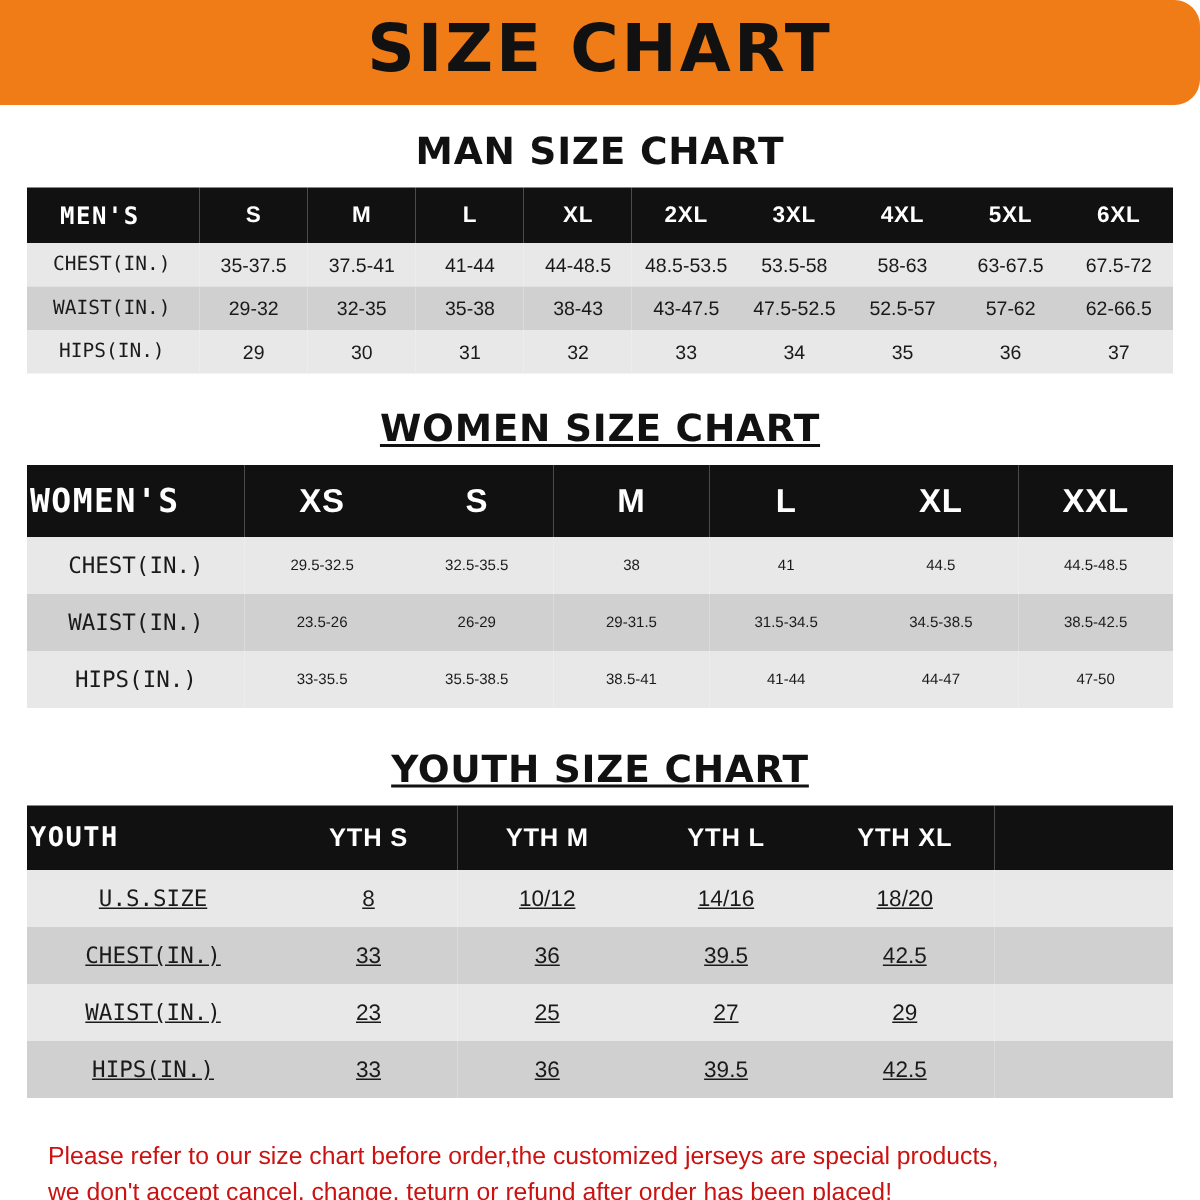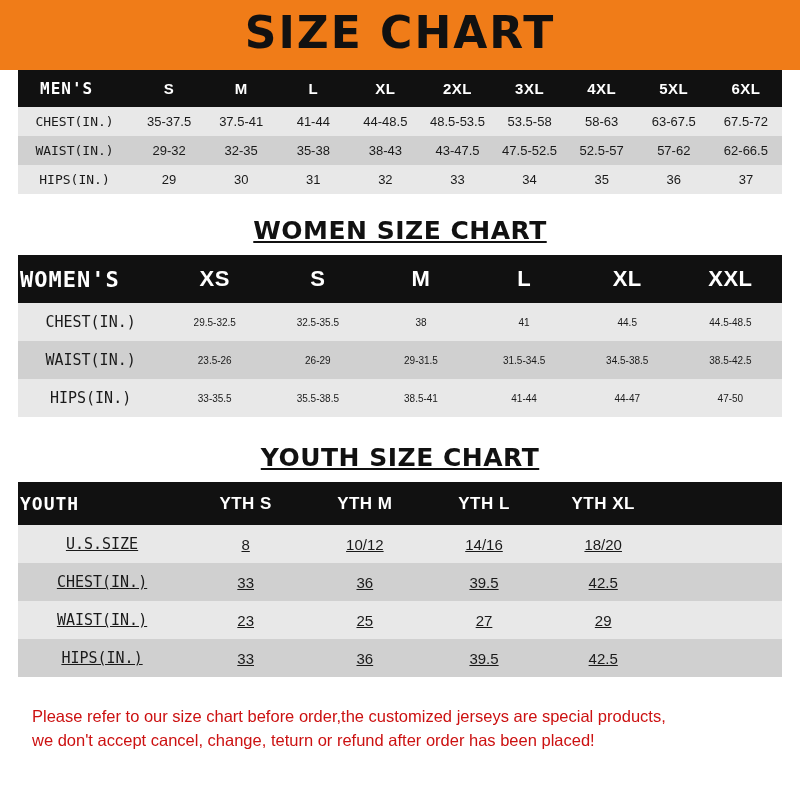--- a/index.html
+++ b/index.html
@@ -21,20 +21,21 @@
     box-sizing: border-box;
   }
   
   .banner {
     position: relative;
     height: 70px;
     background: #f07c18;
     display: flex;
     align-items: center;
     justify-content: center;
+    border-radius: 17px;
   }
   .banner .stripe-left {
     position: absolute;
     left: 0;
     top: 0;
     width: 22px;
     height: 70px;
     background: #f07c18;
   }
   .banner-title {
@@ -133,20 +134,21 @@
 
 <div class="page">
 
   <div class="banner">
     <div class="stripe-left"></div>
     <div class="banner-title">SIZE CHART</div>
   </div>
 
   <div class="content">
 
+    <div class="section-title man-title">MAN SIZE CHART</div>
 
     <table class="size-table" id="man-table">
       <colgroup>
         <col style="width:15%">
           <col style="width:9.4%">
           <col style="width:9.4%">
           <col style="width:9.4%">
         <col style="width:9.4%">
           <col style="width:9.4%">
           <col style="width:9.4%">

